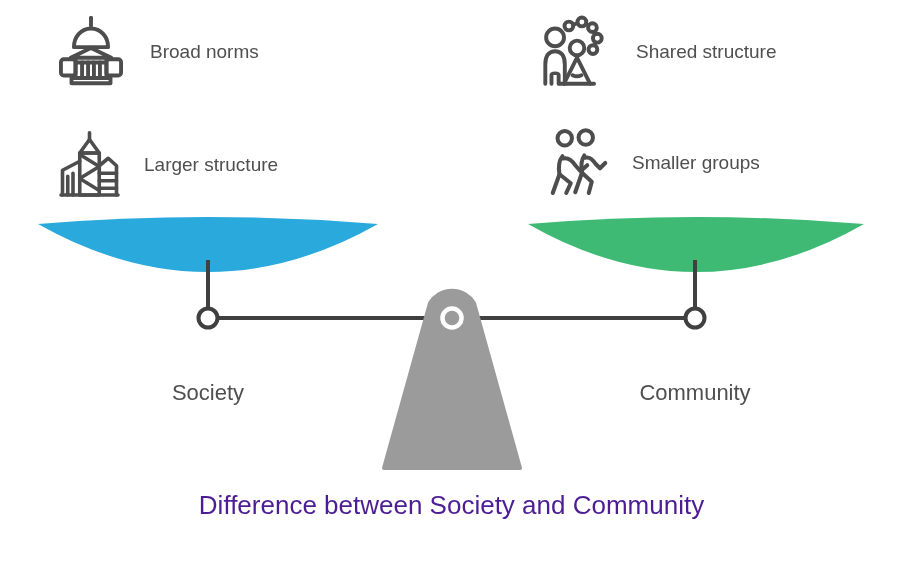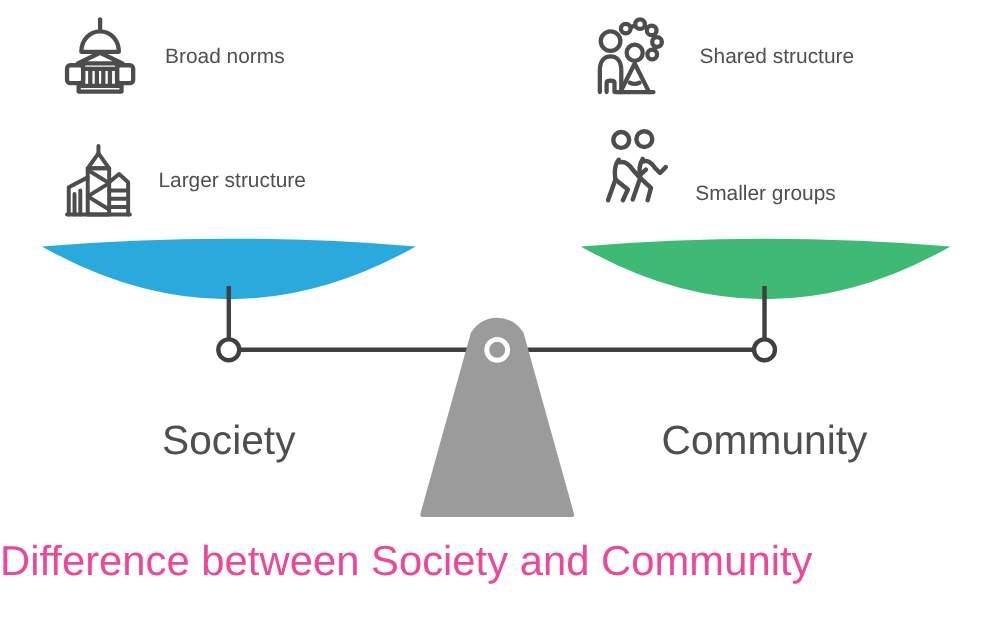--- a/index.html
+++ b/index.html
@@ -7,22 +7,22 @@
     position:relative; width:903px; height:561px; background:#ffffff;
     font-family:"Liberation Sans", sans-serif; overflow:hidden;
   }
   .feature { position:absolute; display:flex; align-items:center; gap:20px; color:#4F4F4F; }
   .feature .label { font-size:19px; white-space:nowrap; }
   .icon { fill:none; stroke:#4D4D4D; stroke-width:2.4; stroke-linecap:round; stroke-linejoin:round; }
   .icon.people { stroke-width:2.7; }
   .icon .wfill { fill:#ffffff; }
   .icon .dfill { fill:#4D4D4D; stroke:none; }
   .scale-svg { position:absolute; left:0; top:0; }
-  .pan-label { position:absolute; width:220px; text-align:center; font-size:37px; color:#4F4F4F; }
-  .diagram-title { position:absolute; left:0; right:0; top:490px; font-size:38px; color:#ec4899; }
+  .pan-label { position:absolute; width:220px; text-align:center; font-size:22px; color:#4F4F4F; }
+  .diagram-title { position:absolute; left:0; right:0; top:490px; text-align:center; font-size:26px; color:#4c1d95; }
 </style>
 </head>
 <body>
 
 <div class="canvas">
 
   <div class="feature" style="left:52px; top:12px; height:80px;">
     <svg class="icon" width="78" height="78" viewBox="0 0 48 48">
       <path d="M24 3 V8"></path>
       <circle cx="24" cy="3" r="1.2" class="dfill"></circle>
@@ -64,21 +64,21 @@
       <path d="M4.5 43.5 V31.5 C4.5 26 7 23.5 10.5 23.5 C14 23.5 16.5 26 16.5 31.5 V43.5"></path>
       <path d="M8.3 43.5 V38.2 C8.3 36.8 12.7 36.8 12.7 38.2 V43.5"></path>
       <circle cx="24" cy="21.5" r="4.5"></circle>
       <path d="M16 43.5 L24 27.5 L32 43.5"></path>
       <path d="M21.3 38.3 Q24 39.6 26.7 38.3"></path>
       <path d="M13.5 43.5 H34.5"></path>
     </svg>
     <span class="label">Shared structure</span>
   </div>
 
-  <div class="feature" style="left:540px; top:114px; height:74px;align-items:flex-end;">
+  <div class="feature" style="left:540px; top:126px; height:74px;">
     <svg class="icon people" width="72" height="72" viewBox="0 0 48 48">
       <circle cx="16.5" cy="7.5" r="4.8"></circle>
       <circle cx="30.5" cy="7" r="4.8"></circle>
       <path d="M15 19.5 C12.5 22.5 12.3 27.5 13 31.5 L8.5 44"></path>
       <path d="M15.5 21 C19 20 21.5 22.5 23.5 25.5 L27 29.5 L31.5 25.5"></path>
       <path d="M13 31.5 L20.5 37.5 L17.5 44"></path>
       <path d="M29.5 19 C27.5 22 27.3 26.5 28 30.5"></path>
       <path d="M30 20.5 C33 19.5 35 21.5 37 24.5 L40 27.5 L43.5 24"></path>
       <path d="M28 30.5 L23.5 43.5"></path>
       <path d="M28 30.5 L34.5 36.5 L32.5 44"></path>

